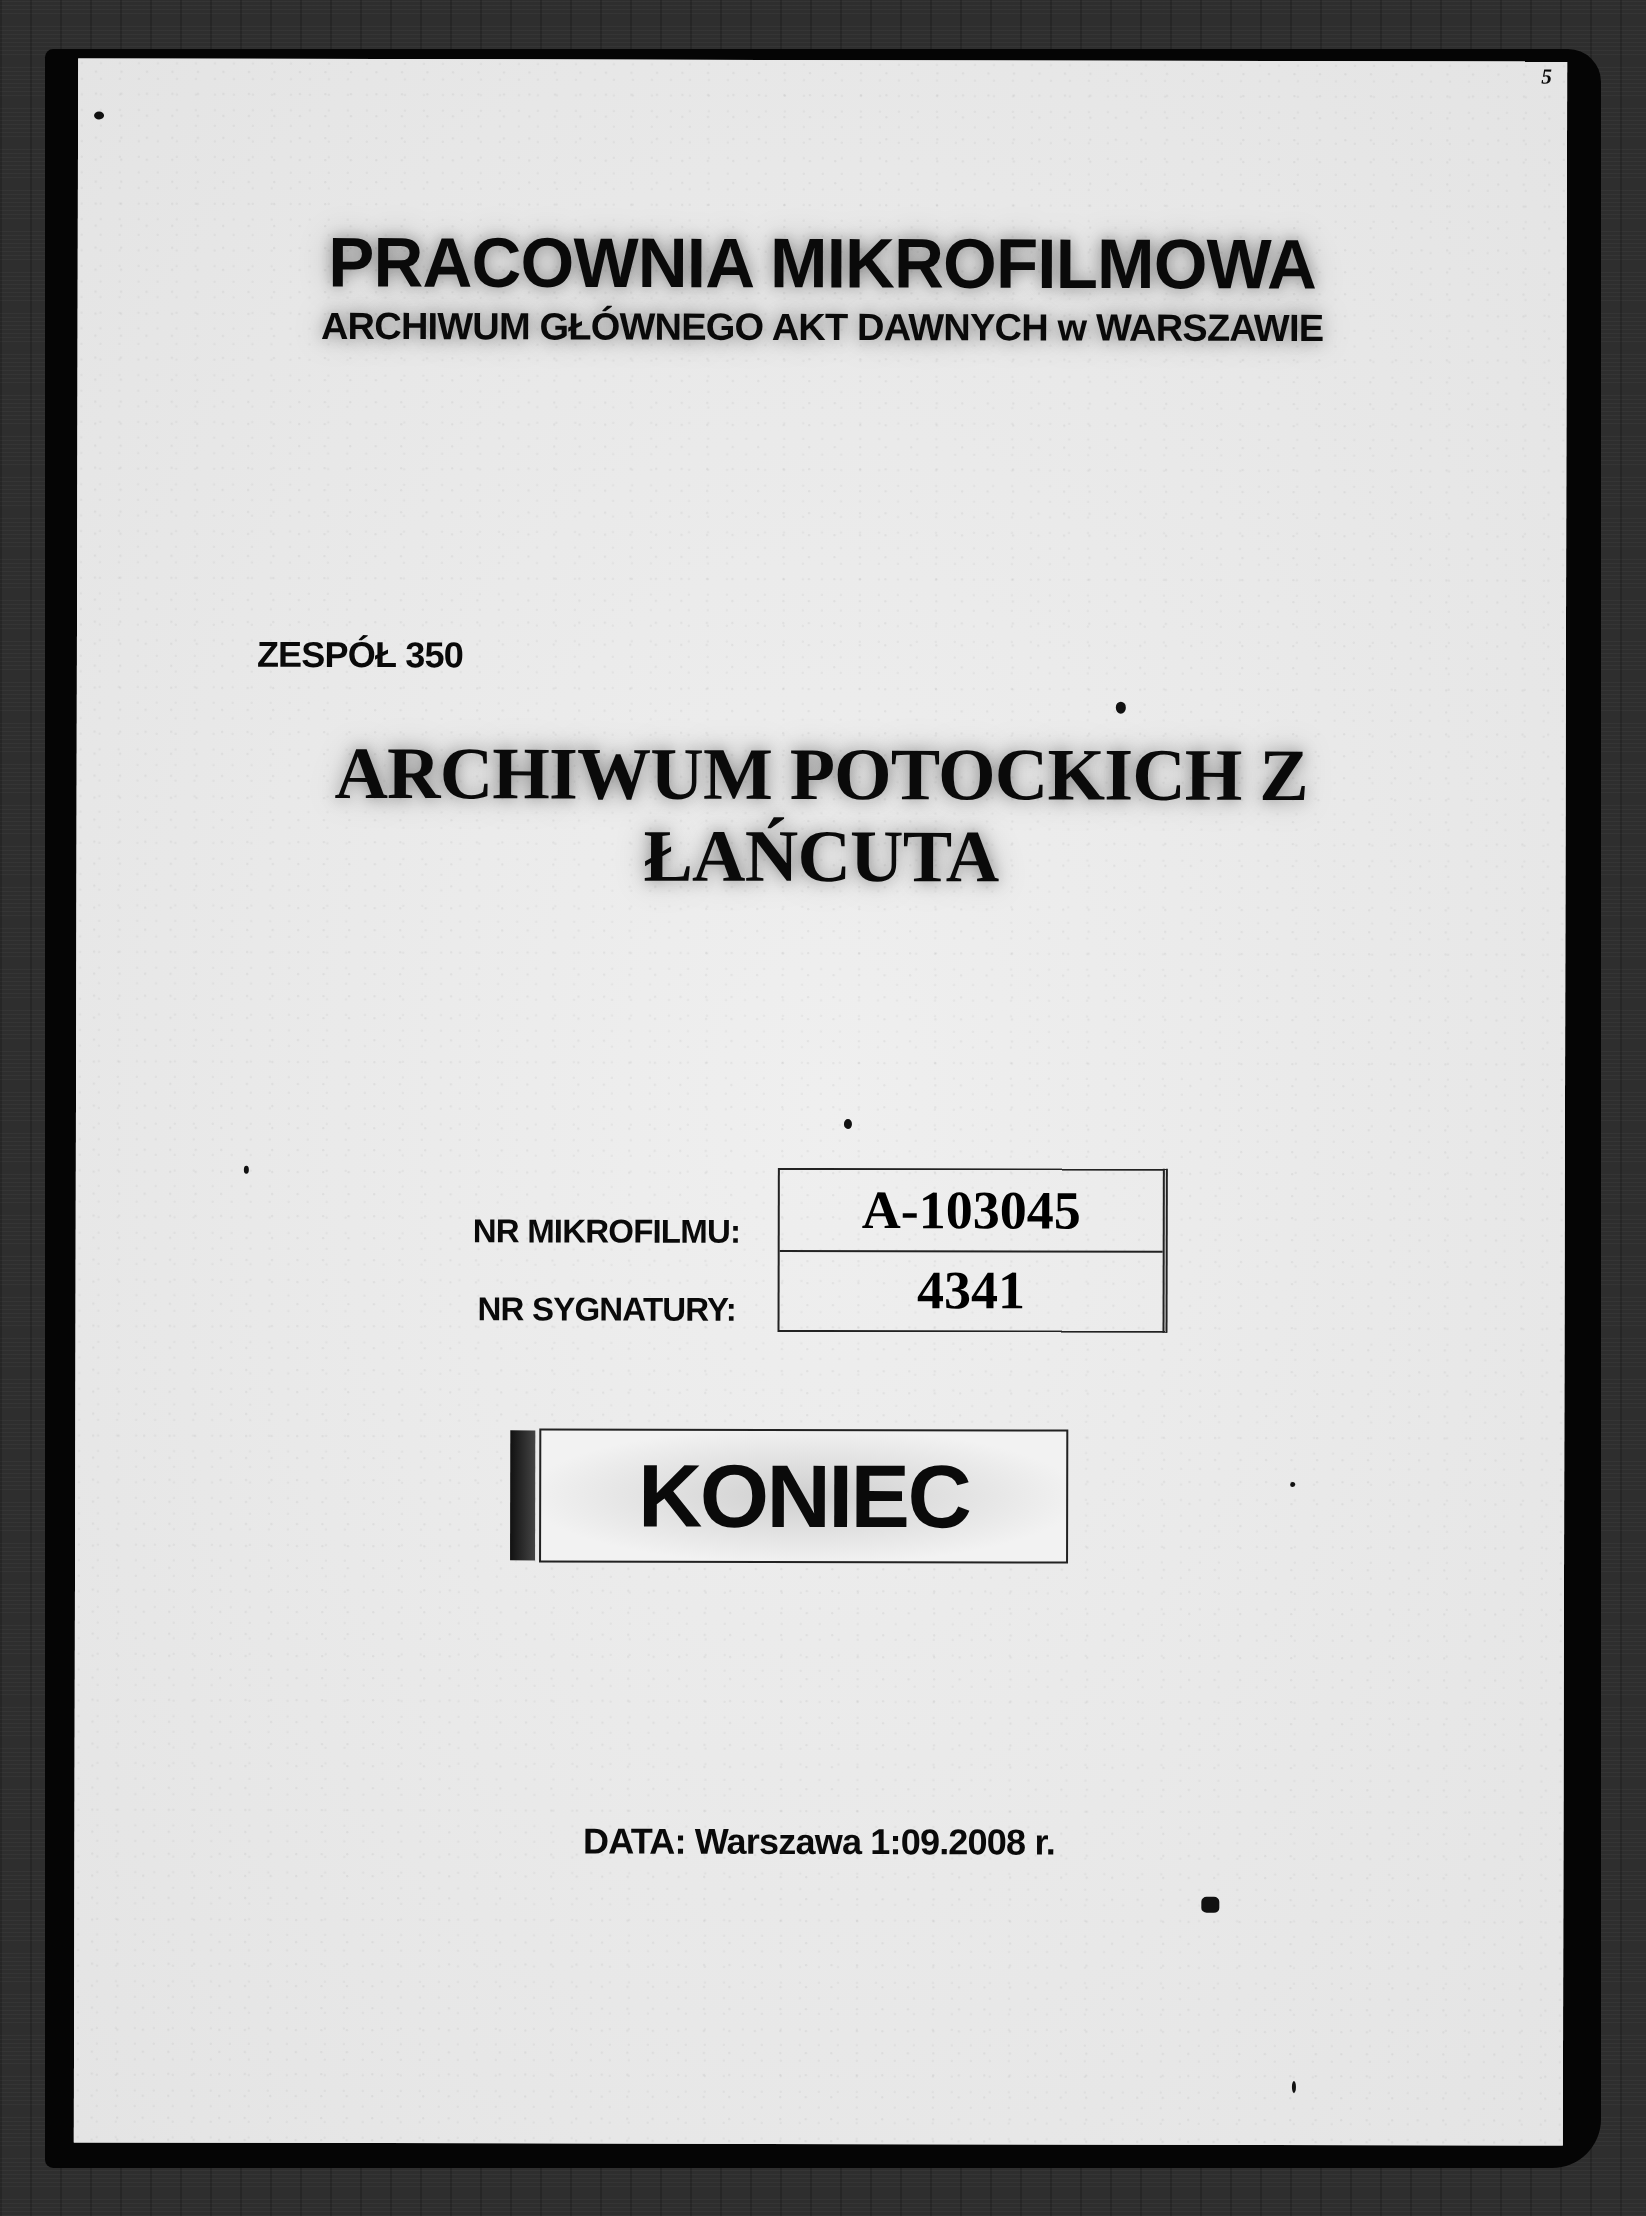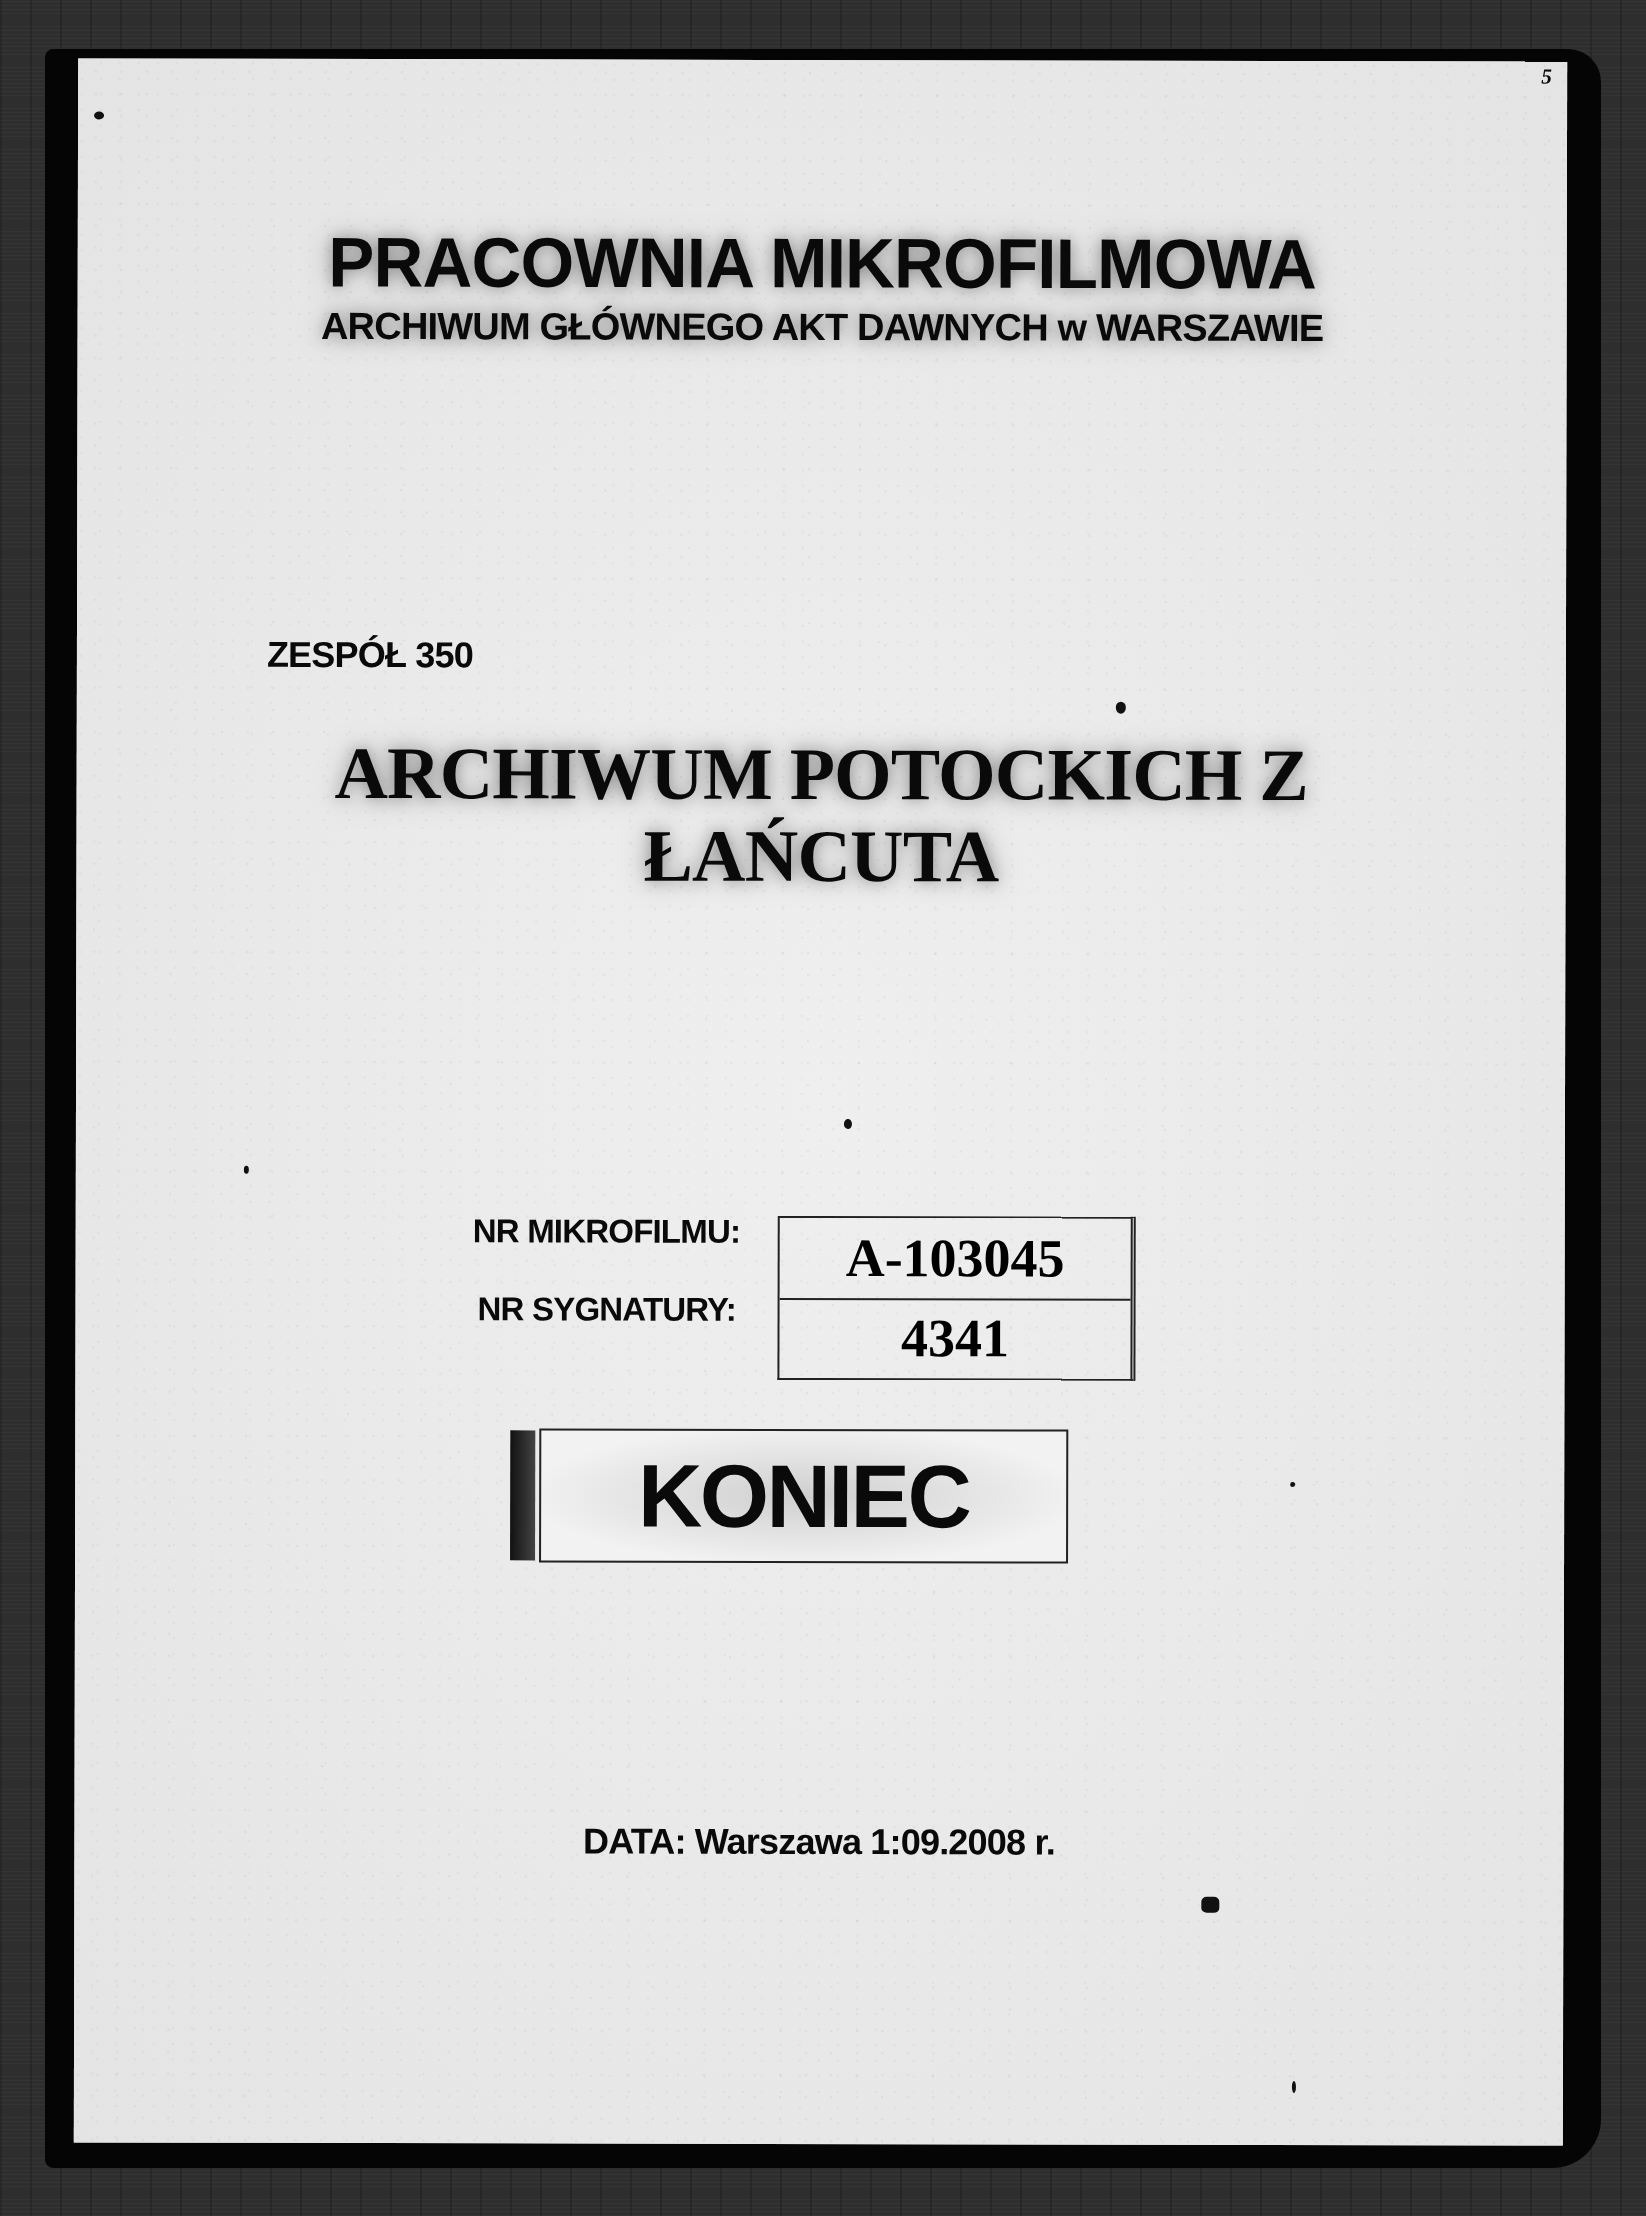--- a/index.html
+++ b/index.html
@@ -31,32 +31,31 @@
     .el { position: absolute; color: #0a0a0a; white-space: nowrap; }
     .sans { font-family: "Liberation Sans", sans-serif; font-weight: bold; }
     .serif { font-family: "Liberation Serif", serif; font-weight: bold; }
     .halo { text-shadow: 0 0 15px rgba(0,0,0,0.35), 0 0 33px rgba(0,0,0,0.25); }
 
     .corner-mark { left: 1463px; top: 2.5px; font-family: "Liberation Serif", serif; font-size: 21.4px; font-style: italic; font-weight: bold; }
 
     .hdr-title { left: 0; width: 100%; top: 164px; text-align: center; font-size: 69px; letter-spacing: -0.8px; transform: scaleY(1.02); }
     .hdr-sub { left: 0; width: 100%; top: 246px; text-align: center; font-size: 38px; letter-spacing: -0.8px; }
 
-    .fonds { left: 190px; top: 575px; font-size: 36px; letter-spacing: -0.8px; }
+    .fonds { left: 180px; top: 575px; font-size: 36px; letter-spacing: -0.8px; }
 
     .coll-title { left: 0; width: 100%; top: 673px; text-align: center; font-size: 74px; line-height: 82px; letter-spacing: -0.8px; }
 
     .tbl-label { font-size: 33px; letter-spacing: -0.8px; margin-top: 26px; }
     .tbl-label.l1 { left: 397px; top: 1127px; }
     .tbl-label.l2 { left: 402px; top: 1205px; }
     .tbl {
-      position: absolute; left: 702px; top: 1108px; width: 358px; height: 164px;
+      position: absolute; left: 702px; top: 1108px; width: 390px; height: 164px;
       border: 2.5px solid #222; border-right: 5px double #222;
       box-sizing: border-box;
-      margin-top: 48px;
     }
     .tbl .row { position: absolute; left: 0; width: 100%; height: 50%; display: flex; align-items: center; justify-content: center; font-size: 54px; }
     .tbl .row.r1 { top: 0; border-bottom: 2.5px solid #222; }
     .tbl .row.r2 { top: 50%; border-radius: 11px; }
 
     .koniec-strip { position: absolute; left: 435px; top: 1371px; width: 25px; height: 130px; background: linear-gradient(90deg, #111, #444); }
     .koniec-box {
       position: absolute; left: 464px; top: 1369px; width: 529px; height: 134px;
       border: 2.5px solid #222; box-sizing: border-box;
       background: radial-gradient(ellipse at 50% 50%, #cfcfcf 0%, #f2f2f2 75%);

